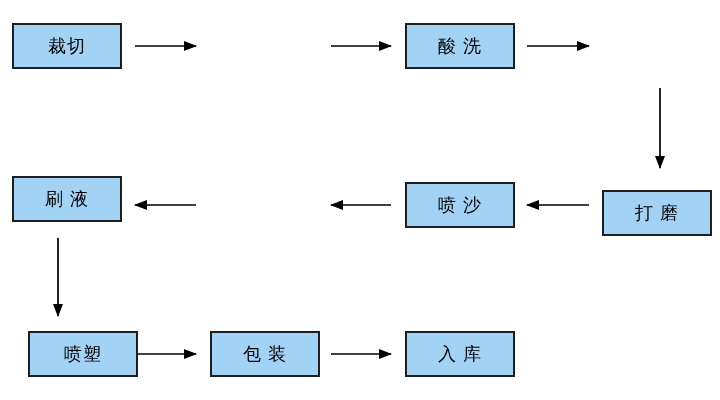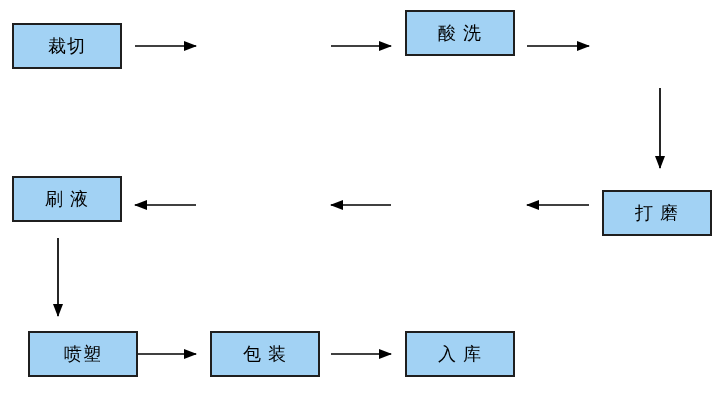--- a/index.html
+++ b/index.html
@@ -34,21 +34,21 @@
     position:absolute;
     width:110px;height:46px;
     box-sizing:border-box;
     background:var(--node-fill);
     border:2px solid var(--node-border);
     display:flex;align-items:center;justify-content:center;
     font-size:18px;color:#000;
     letter-spacing:1px;
     white-space:pre;
   }
-  .n0{left:12px;top:23px}  .n1{left:210px;top:23px}  .n2{left:405px;top:10px}  .n3{left:602px;top:23px}
+  .n0{left:12px;top:23px}  .n1{left:210px;top:23px}  .n2{left:405px;top:23px}  .n3{left:602px;top:23px}
   .n4{left:12px;top:176px} .n5{left:210px;top:182px} .n6{left:405px;top:182px} .n7{left:602px;top:190px}
   .n8{left:28px;top:331px} .n9{left:210px;top:331px} .n10{left:405px;top:331px}
 </style>
 </head>
 <body>
 
 <div id="canvas">
 
   <svg id="edges" viewBox="0 0 720 400" xmlns="http://www.w3.org/2000/svg">
     <defs>
@@ -70,19 +70,20 @@
     <line class="edge" x1="58" y1="238" x2="58" y2="316" marker-end="url(#ah)"></line>
 
     <line class="edge" x1="135" y1="354" x2="196" y2="354" marker-end="url(#ah)"></line>
     <line class="edge" x1="331" y1="354" x2="391" y2="354" marker-end="url(#ah)"></line>
   </svg>
 
   <div class="node n0">裁切</div>
   <div class="node n2">酸 洗</div>
 
   <div class="node n4">刷 液</div>
+  <div class="node n6">喷 沙</div>
   <div class="node n7">打 磨</div>
 
   <div class="node n8">喷塑</div>
   <div class="node n9">包 装</div>
   <div class="node n10">入 库</div>
 
 </div>
 
 </body></html>

